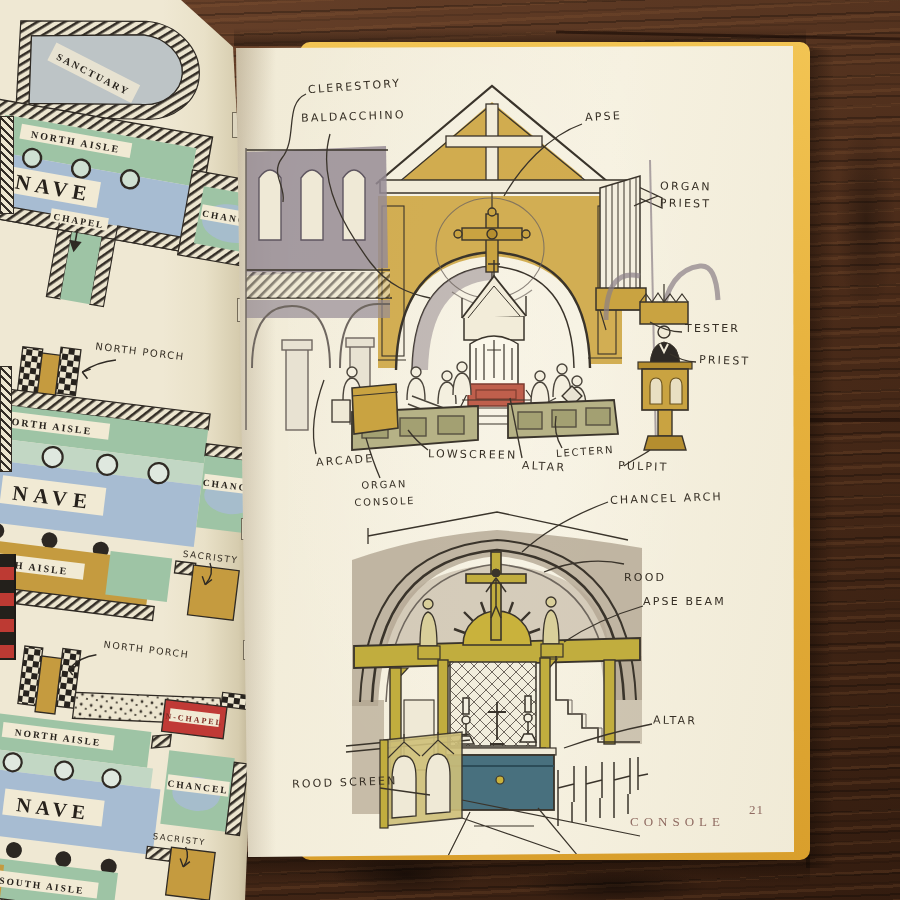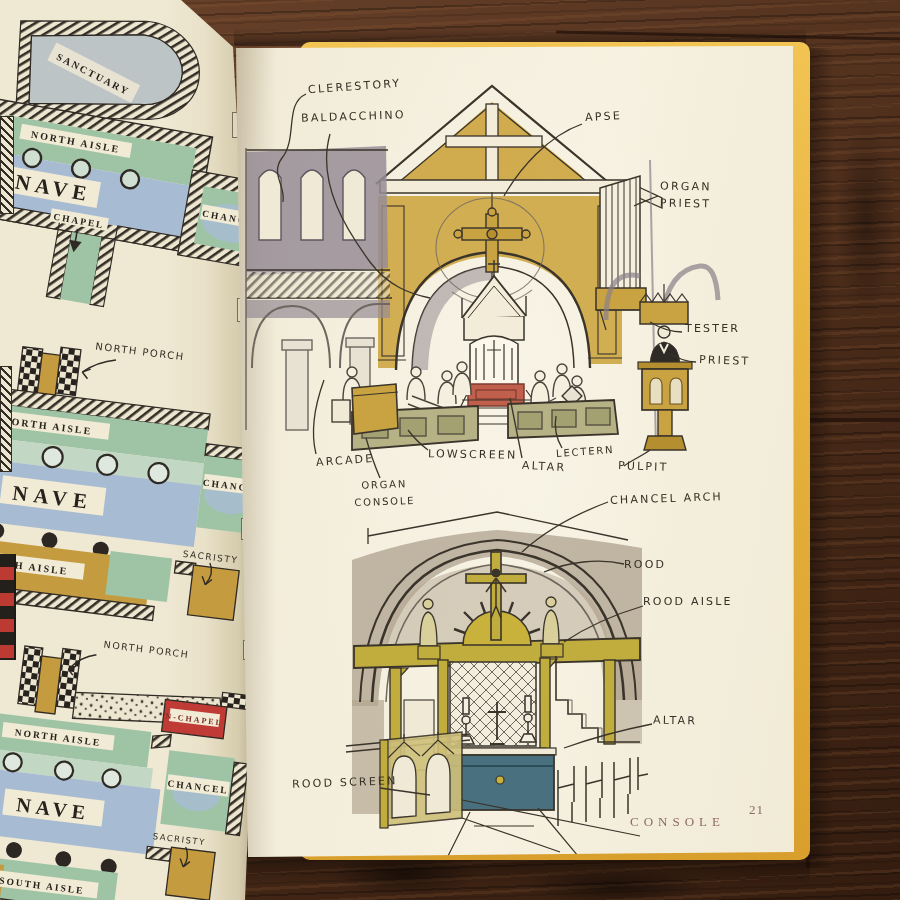--- a/index.html
+++ b/index.html
@@ -525,20 +525,20 @@
   <span class="hand" style="left:457px;top:280px">TESTER</span>
   <span class="hand" style="left:471px;top:312px;transform:rotate(2deg)">PRIEST</span>
   <span class="hand" style="left:88px;top:412px;transform:rotate(-4deg)">ARCADE</span>
   <span class="hand" style="left:200px;top:406px;transform:rotate(1deg)">LOWSCREEN</span>
   <span class="hand" style="left:294px;top:418px;transform:rotate(3deg)">ALTAR</span>
   <span class="hand sm" style="left:328px;top:403px;transform:rotate(-4deg)">LECTERN</span>
   <span class="hand" style="left:390px;top:418px;transform:rotate(2deg)">PULPIT</span>
   <span class="hand sm" style="left:126px;top:436px;transform:rotate(-2deg);text-align:center"><span>ORGAN</span><br><span>CONSOLE</span></span>
 
   <span class="hand" style="left:382px;top:450px;transform:rotate(-2deg)">CHANCEL ARCH</span>
-  <span class="hand" style="left:396px;top:516px">ROOD</span>
-  <span class="hand" style="left:415px;top:553px">ROOD AISLE</span>
+  <span class="hand" style="left:396px;top:529px">ROOD</span>
+  <span class="hand" style="left:415px;top:553px">APSE BEAM</span>
   <span class="hand" style="left:425px;top:672px;transform:rotate(1deg)">ALTAR</span>
   <span class="hand" style="left:64px;top:734px;transform:rotate(-2deg)">ROOD SCREEN</span>
 
   <span class="footer-text" style="left:402px;top:774px">CONSOLE</span>
   <span class="footer-text" style="left:521px;top:762px;letter-spacing:1px">21</span>
 </div>
 
 </body></html>

